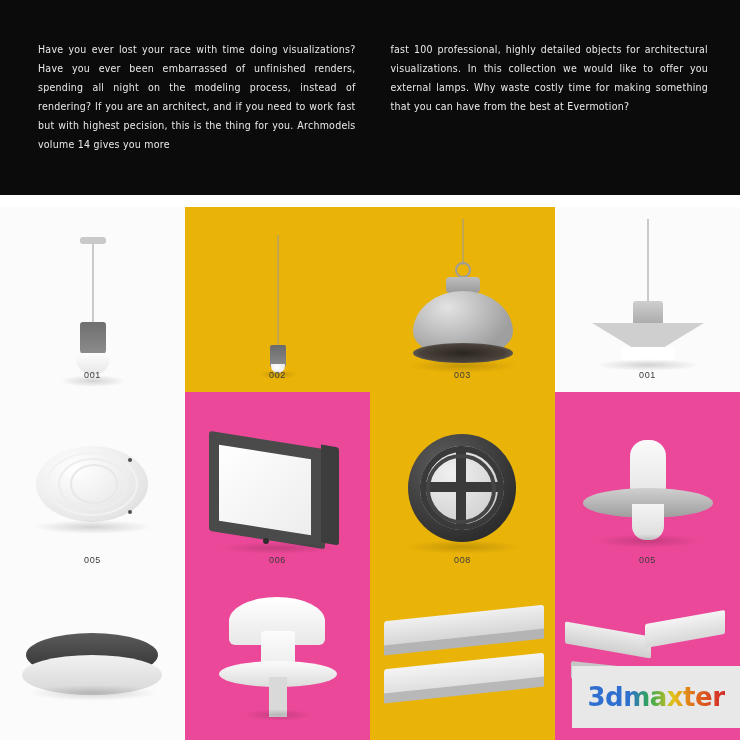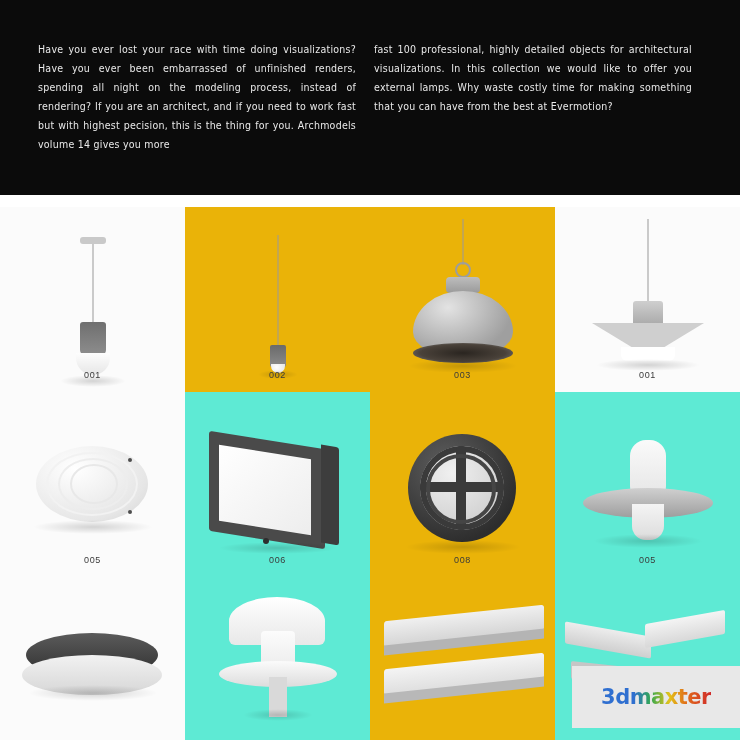--- a/index.html
+++ b/index.html
@@ -27,21 +27,21 @@
     width: 740px;
     height: 195px;
     background: #0b0b0b;
   }
   .intro-cols {
     position: absolute;
     left: 38px;
     top: 40px;
     width: 670px;
     display: flex;
-    gap: 18px;
+    gap: 35px;
   }
   .intro-col {
     width: 318px;
     color: #e9e9e9;
     font-size: 10.5px;
     line-height: 19px;
     letter-spacing: 0.25px;
     text-align: justify;
     font-family: "DejaVu Sans Condensed", "Liberation Sans", sans-serif;
     font-stretch: condensed;
@@ -76,21 +76,21 @@
     left: 0;
     width: 100%;
     text-align: center;
     font-size: 9px;
     color: #3a3a3a;
     letter-spacing: 0.6px;
     font-family: "Liberation Sans", sans-serif;
   }
   
   .bg-a { background: #fbfbfb; }
-  .bg-b { background: #5eead4; }
+  .bg-b { background: #ec4899; }
   .bg-c { background: #eab308; }
 
   
   .wire {
     position: absolute;
     width: 1px;
     background: #9a9a9a;
     left: 50%;
     transform: translateX(-50%);
   }
@@ -128,21 +128,21 @@
     right: 0;
     bottom: 12px;
     width: 168px;
     height: 62px;
     background: #e8e8e8;
     display: flex;
     align-items: center;
     justify-content: center;
   }
   .wm-text {
-    font-size: 21px;
+    font-size: 26px;
     font-weight: bold;
     letter-spacing: -0.5px;
     font-family: "DejaVu Sans", sans-serif;
     background: linear-gradient(90deg, #2f6fd0 0%, #2f6fd0 30%, #32a852 45%, #e3c21a 62%, #e06a1a 78%, #d02a2a 100%);
     -webkit-background-clip: text;
     background-clip: text;
     color: transparent;
   }
 </style>
 </head>

